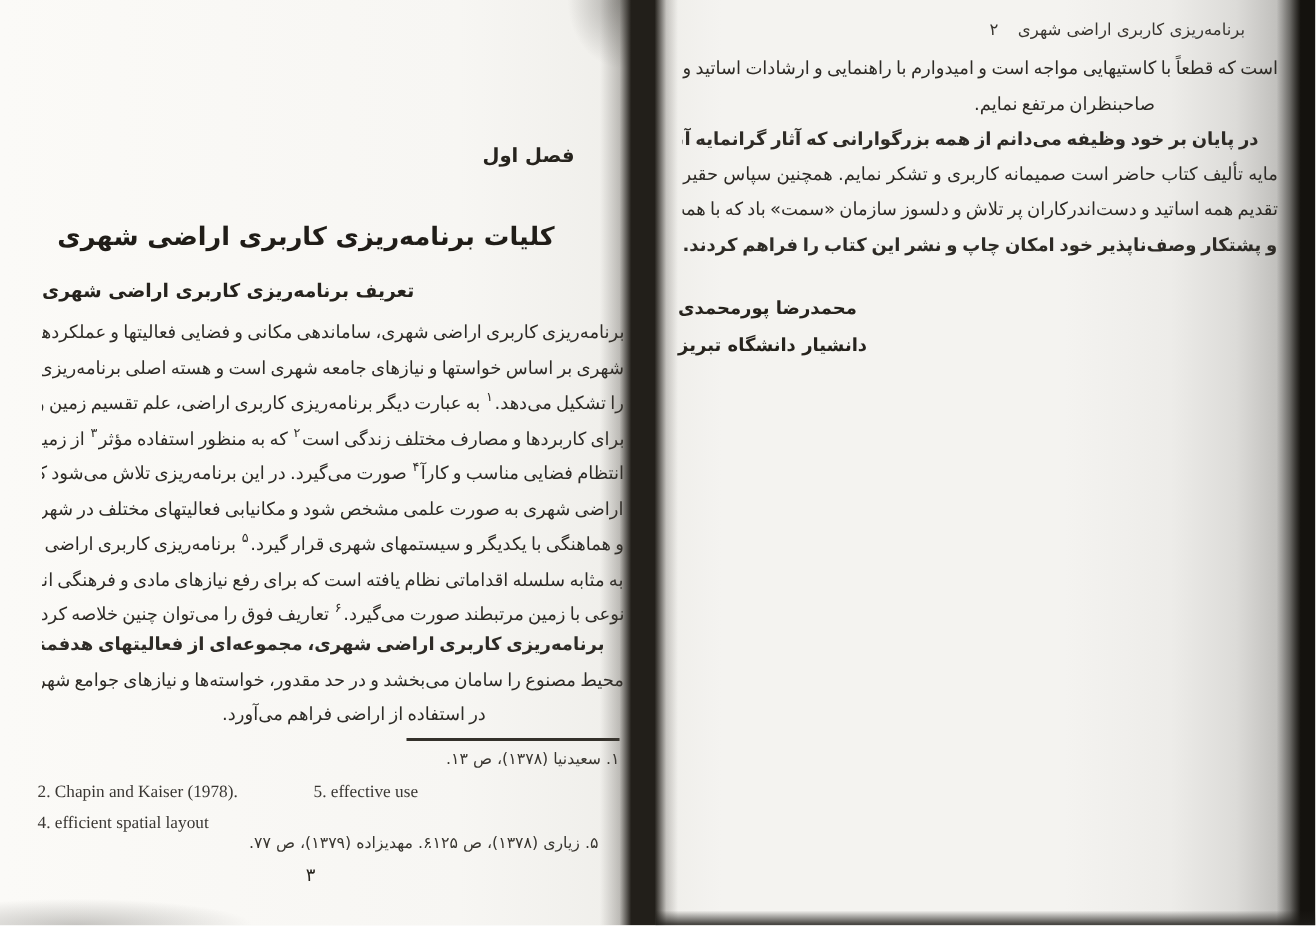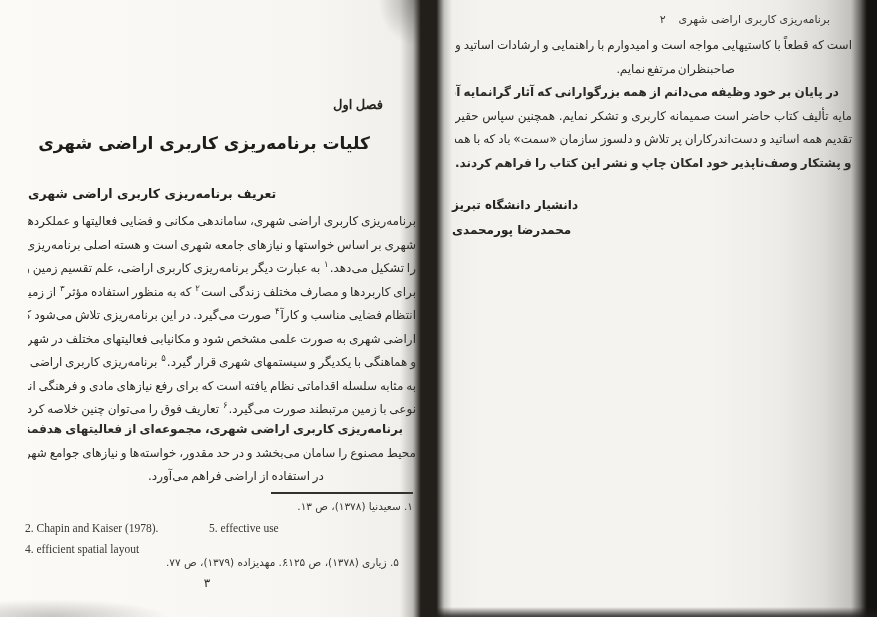--- a/index.html
+++ b/index.html
@@ -25,32 +25,32 @@
     background:linear-gradient(180deg,rgba(30,28,24,0) 0%,rgba(30,28,24,.8) 90%);}
   .bottom-left-shade{position:absolute;left:0;bottom:0;width:170px;height:18px;z-index:4;
     background:radial-gradient(ellipse at 30% 100%,rgba(110,108,104,.38),rgba(110,108,104,0) 70%);}
   .spine-top-shade{position:absolute;left:378px;top:0;width:46px;height:46px;z-index:4;
     background:radial-gradient(ellipse at 80% 0%,rgba(80,78,74,.45),rgba(80,78,74,0) 70%);}
   .body{position:absolute;font-size:12px;line-height:23.5px;direction:rtl;word-spacing:-1px;}
   .line{text-align:justify;text-align-last:justify;overflow:hidden;white-space:nowrap;}
   .line.last{text-align:right;text-align-last:right;}
   .indent-first .line:first-child{padding-right:13px;font-weight:bold;}
   .ack .line.last{text-align:left;text-align-last:left;font-weight:bold;}
-  .short-last .line.last{padding-right:117px;font-family:Liberation Serif, serif;}
+  .short-last .line.last{padding-right:82px;}
   .closing .line.last{text-align:center;text-align-last:center;padding-left:28px;}
   sup{font-size:8.5px;vertical-align:5px;line-height:0;margin:0 1px;}
 
   .running-head{position:absolute;top:13px;right:47px;display:flex;direction:rtl;gap:13px;
     font-size:11px;color:#38352f;align-items:baseline;}
   .signature{position:absolute;left:15px;top:193px;direction:rtl;text-align:left;
     font-weight:700;font-size:12px;line-height:24.5px;color:#26231d;}
 
   .chapter-label{position:absolute;left:28px;top:97px;width:388px;direction:rtl;text-align:right;
-    padding-right:33px;box-sizing:border-box;font-weight:700;font-size:13px;color:#26231d;font-family:Liberation Serif, serif;}
-  .chapter-title{position:absolute;left:28px;top:133px;width:388px;direction:rtl;text-align:center;
+    padding-right:33px;box-sizing:border-box;font-weight:700;font-size:13px;color:#26231d;}
+  .chapter-title{position:absolute;left:28px;top:148px;width:388px;direction:rtl;text-align:center;
     padding-right:36px;box-sizing:border-box;font-weight:700;font-size:17px;color:#201d18;margin:0;}
   .section-heading{position:absolute;left:28px;top:186px;width:388px;direction:rtl;text-align:left;
     padding-right:8px;box-sizing:border-box;font-weight:700;font-size:12.5px;color:#26231d;margin:0;}
 
   .fn-rule{position:absolute;left:271px;top:492px;width:142px;height:2px;background:#34312b;}
   .fn{position:absolute;font-size:10.5px;color:#38352f;direction:rtl;}
   .fn-latin{position:absolute;font-size:11.5px;color:#3a3733;font-family:"Liberation Serif",serif;direction:ltr;}
   .fn-fa1{left:180px;top:500px;width:233px;text-align:right;}
   .fn-fa5{left:285px;top:556px;}
   .fn-fa6{left:166px;top:556px;}
@@ -109,22 +109,22 @@
         <div class="line last">صاحبنظران مرتفع نمایم.</div>
       </div>
     <div class="body indent-first ack" style="left:18px;top:81px;width:397px;">
         <div class="line">در پایان بر خود وظیفه می‌دانم از همه بزرگوارانی که آثار گرانمایه آنها خمیر</div>
         <div class="line">مایه تألیف کتاب حاضر است صمیمانه کاربری و تشکر نمایم. همچنین سپاس حقیر</div>
         <div class="line">تقدیم همه اساتید و دست‌اندرکاران پر تلاش و دلسوز سازمان «سمت» باد که با همت</div>
         <div class="line last">و پشتکار وصف‌ناپذیر خود امکان چاپ و نشر این کتاب را فراهم کردند.</div>
       </div>
 
     <div class="signature">
+      <div>محمدرضا پورمحمدی</div>
       <div>دانشیار دانشگاه تبریز</div>
-      <div>محمدرضا پورمحمدی</div>
     </div>
   </div>
 
   <div class="spine-top-shade"></div>
   <div class="spine"></div>
   <div class="right-edge"></div>
   <div class="bottom-edge"></div>
   <div class="bottom-left-shade"></div>
 </div>
 

